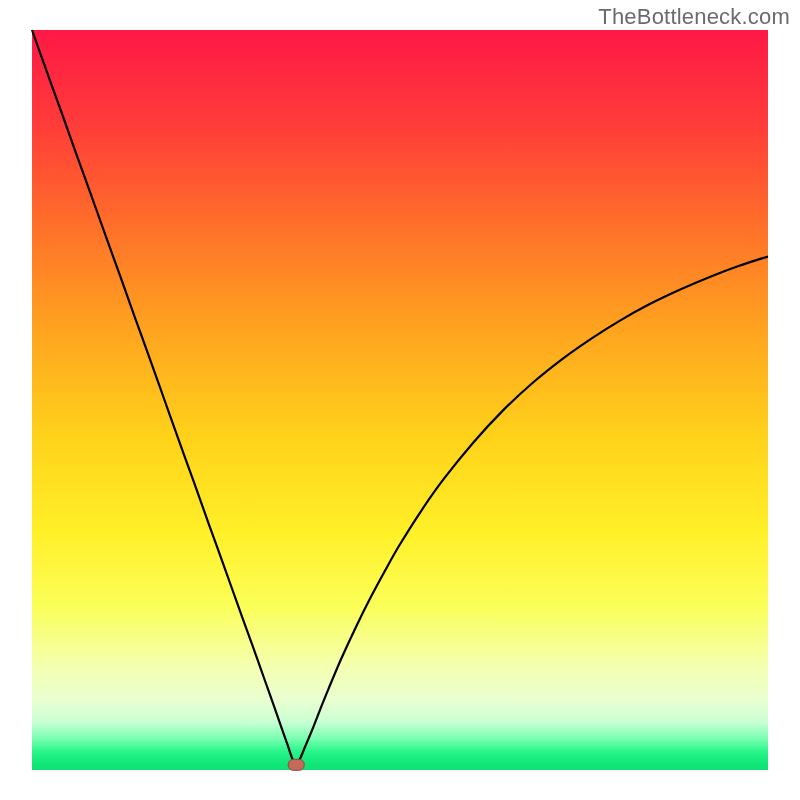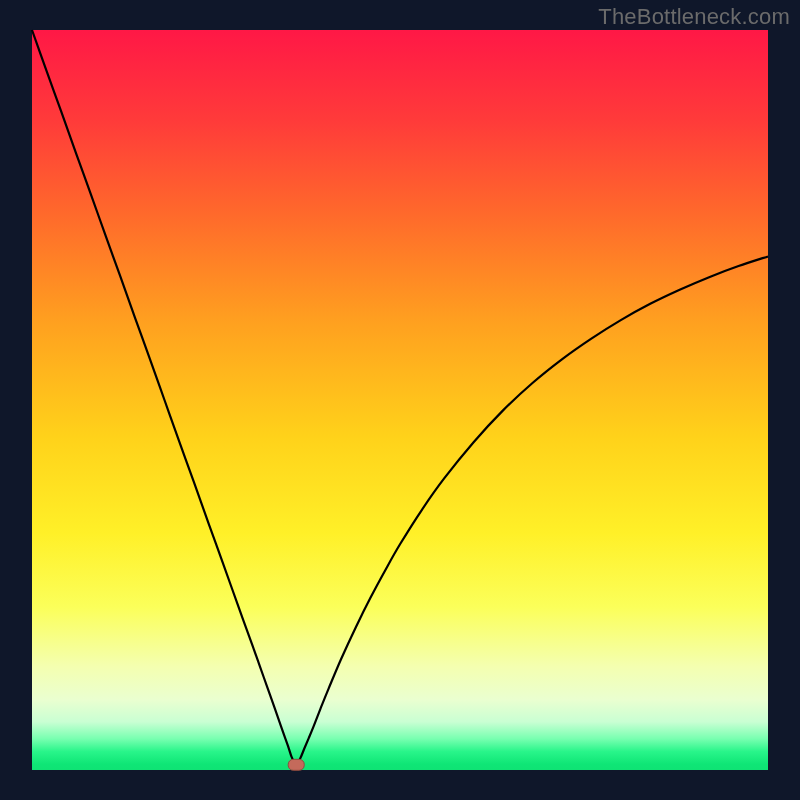--- a/index.html
+++ b/index.html
@@ -10,21 +10,21 @@
     background: #000000;
     overflow: hidden;
     font-family: Arial, Helvetica, sans-serif;
   }
   .frame {
     position: absolute;
     left: 0;
     top: 0;
     width: 800px;
     height: 800px;
-    background: #0f172a;
+    background: #ffffff;
   }
   .watermark {
     position: absolute;
     top: 4px;
     right: 10px;
     font-size: 22px;
     color: #6b6b6b;
     font-weight: 500;
     letter-spacing: 0.2px;
     user-select: none;

